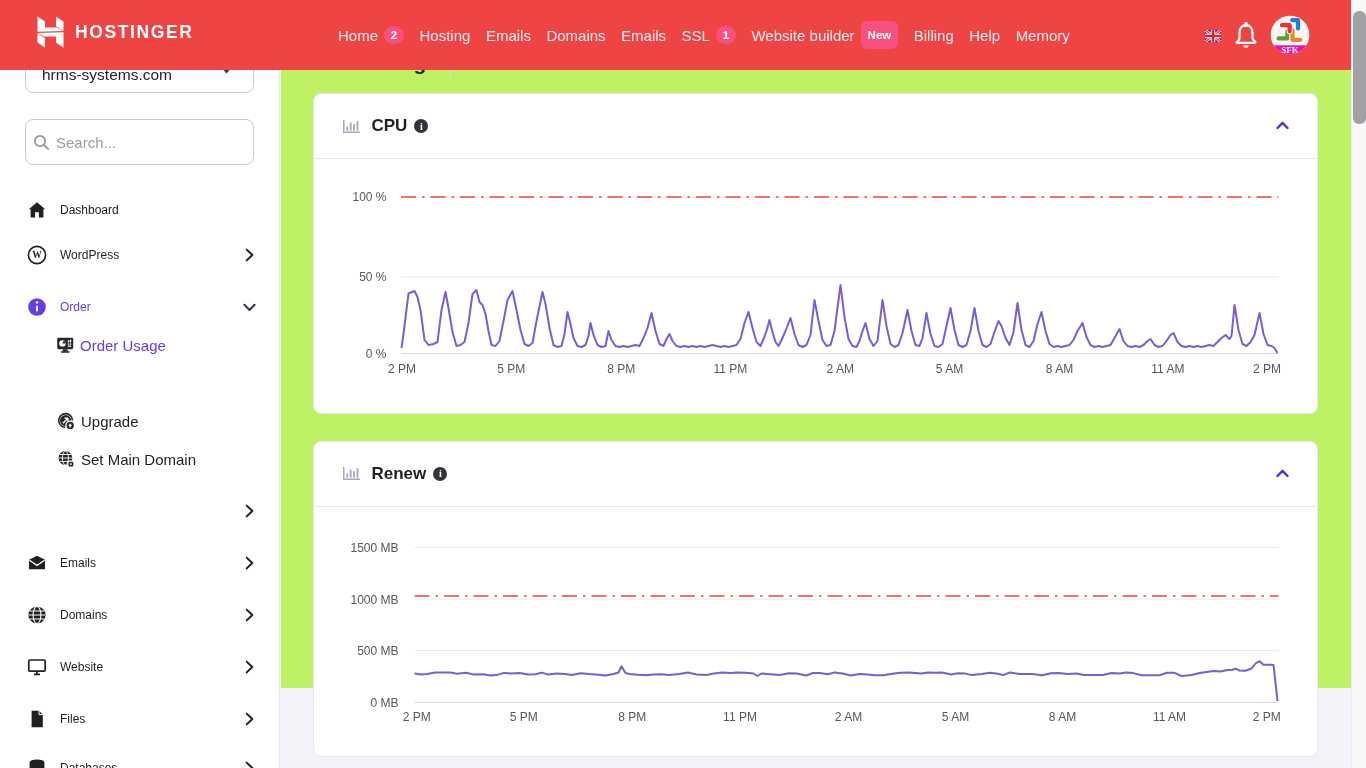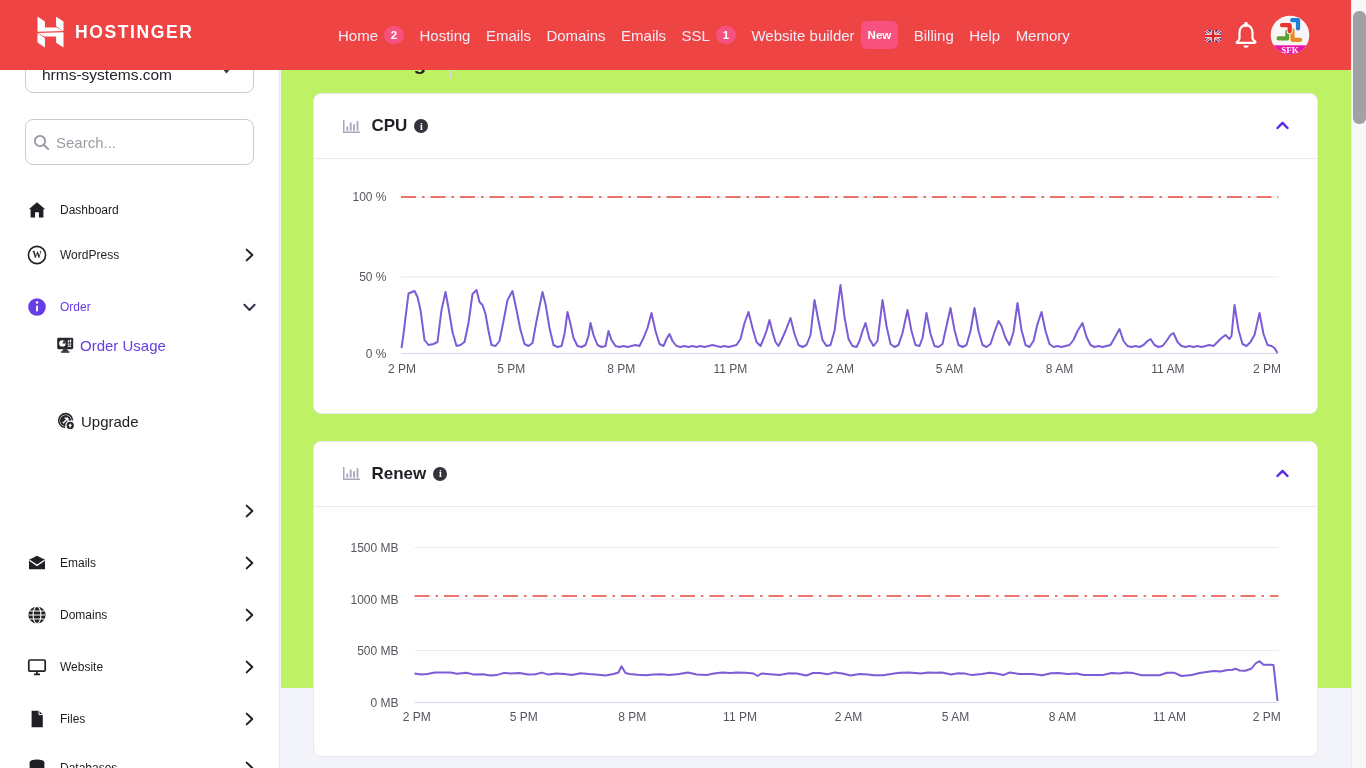--- a/index.html
+++ b/index.html
@@ -160,20 +160,31 @@
       <svg width="18" height="18" viewBox="0 0 18 18">
         <path d="M15.5,8.4 A6.9,6.9 0 1 0 8.3,15.4" fill="none" stroke="#26262C" stroke-width="1.6"></path>
         <circle cx="8.6" cy="8.6" r="5.6" fill="#26262C"></circle>
         <path d="M5.9,11.3 L11,6.2 M11,6.2 L7.6,6.2 M11,6.2 L11,9.6" stroke="#fff" stroke-width="1.4" fill="none"></path>
         <circle cx="13.2" cy="13.4" r="4.3" fill="#26262C" stroke="#fff" stroke-width="1.3"></circle>
         <path d="M13.2,11.3 L15.1,14 H11.3 Z" fill="#fff"></path>
         <rect x="12.5" y="13.6" width="1.4" height="1.9" fill="#fff"></rect>
       </svg>
       <span class="txt">Upgrade</span>
     </div>
+    <div class="srow" style="top:371px;">
+      <svg width="18" height="18" viewBox="0 0 18 18">
+        <circle cx="8.4" cy="8" r="6.9" fill="#26262C"></circle>
+        <ellipse cx="8.4" cy="8" rx="3" ry="6.9" fill="none" stroke="#fff" stroke-width="0.9"></ellipse>
+        <path d="M1.5,8 H15.3 M2.5,4.5 H14.3 M2.5,11.5 H14.3" stroke="#fff" stroke-width="0.9" fill="none"></path>
+        <rect x="10.4" y="10.6" width="7" height="7" rx="1.6" fill="#fff"></rect>
+        <rect x="11.5" y="11.7" width="4.8" height="4.8" rx="1.1" fill="#26262C"></rect>
+        <rect x="13.1" y="13.3" width="1.6" height="1.6" fill="#fff"></rect>
+      </svg>
+      <span class="txt">Set Main Domain</span>
+    </div>
     <svg class="chev" width="9" height="14" viewBox="0 0 9 14" style="top:434px;">
       <path d="M1.7,1.6 L7.3,7 L1.7,12.4" fill="none" stroke="#1F2024" stroke-width="2" stroke-linecap="round" stroke-linejoin="round"></path>
     </svg>
     <div class="mrow" style="top:471px;">
       <svg width="20" height="20" viewBox="0 0 20 20">
         <path d="M2,6.8 L10,2.8 L18,6.8 L18,16.2 L2,16.2 Z" fill="#1F2024"></path>
         <path d="M2.4,7.2 L10,12.4 L17.6,7.2" fill="none" stroke="#fff" stroke-width="1.3"></path>
       </svg>
       <span class="txt">Emails</span>
     </div>

